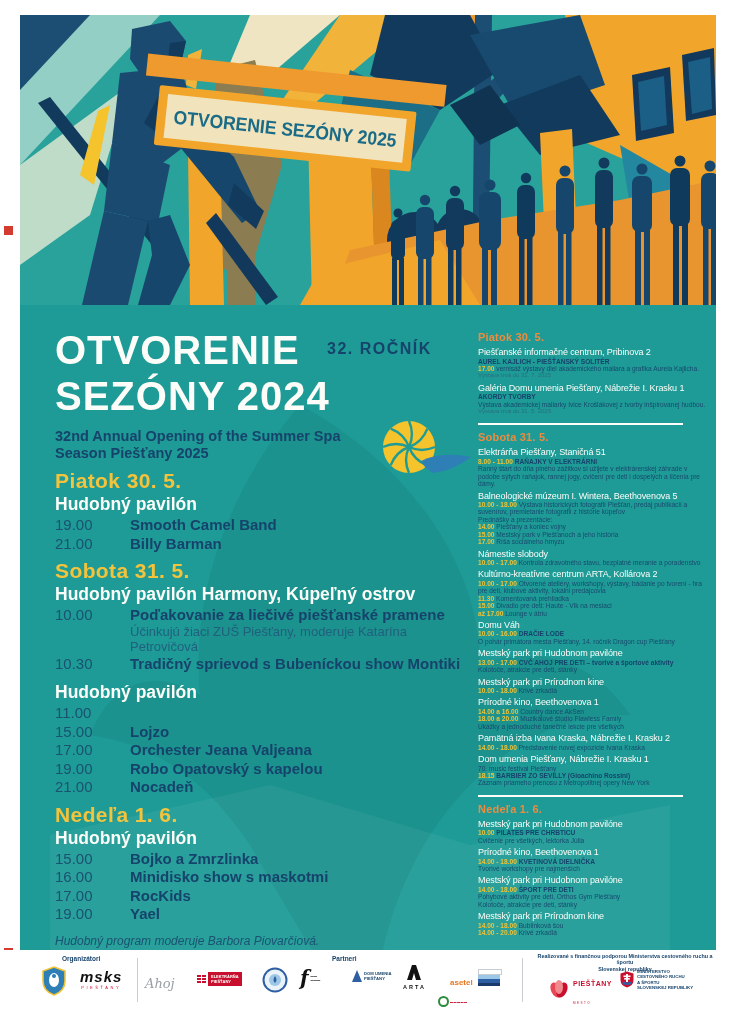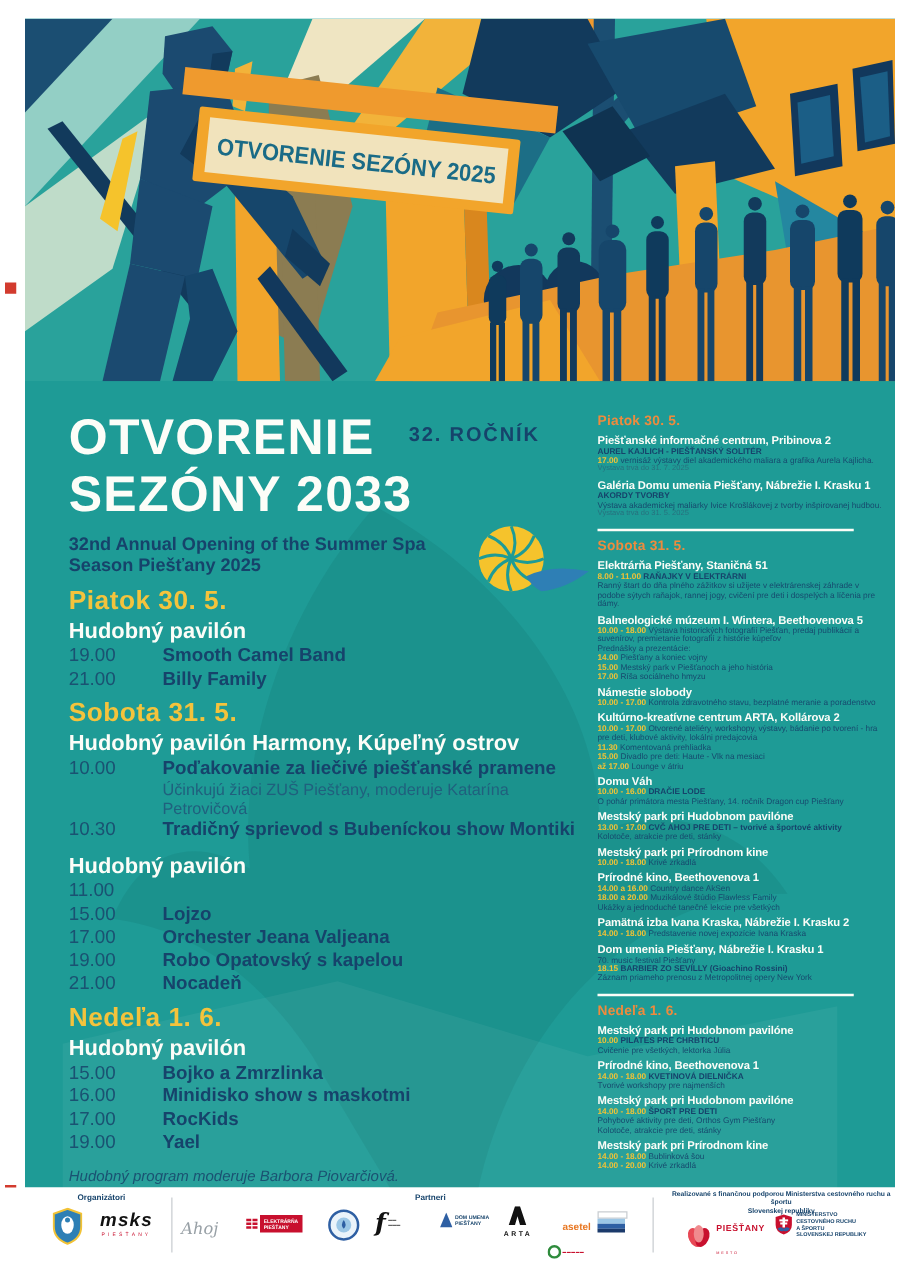--- a/index.html
+++ b/index.html
@@ -25,21 +25,21 @@
   .event-time{flex:none;width:55px;color:#1A5272;}
   .event-main{flex:1;}
   .event-title{font-weight:bold;color:#16436B;}
   .event-note{font-size:13px;line-height:15px;color:#20607E;}
   .footnote-italic{margin-top:11px;font-style:italic;font-size:12px;line-height:14px;color:#1A5272;}
   .footnote-bold{margin-top:2px;font-weight:bold;font-size:12.5px;color:#16436B;}
 
   
   .right-col{position:absolute;left:458px;top:20px;width:232px;}
   .side-day{font-size:11px;line-height:13px;font-weight:bold;color:#EE8B3D;margin-top:6px;letter-spacing:.2px;}
-  .side-venue{font-size:9px;line-height:10.5px;font-weight:bold;color:#FCFDF8;margin-top:3px;letter-spacing:-0.1px;}
+  .side-venue{font-size:9px;line-height:10.5px;font-weight:normal;color:#FCFDF8;margin-top:3px;letter-spacing:-0.1px;}
   .side-line{font-size:6.6px;line-height:7.4px;color:#174A6E;}
   .side-title{font-weight:bold;color:#16436B;}
   .side-small{font-size:6px;color:#27707E;}
   .side-time{color:#F2C235;font-weight:bold;}
   .side-divider{width:205px;height:2px;background:#FCFDF8;margin:8px 0 5px 0;}
 
   
   .footer{position:absolute;left:0;top:950px;width:736px;height:74px;background:#fff;}
   .f-label{position:absolute;top:5px;font-size:6.5px;color:#16436B;font-weight:bold;}
   .f-div{position:absolute;top:8px;width:1px;height:44px;background:#C9CDD1;}
@@ -209,21 +209,21 @@
 
     <div class="content">
       <svg class="watermark" width="620" height="600" viewBox="0 0 620 600">
         <path d="M250 40 C180 120 140 230 150 330 C100 300 60 320 40 370 C110 380 160 420 200 480 C240 550 260 580 270 600 L330 600 C340 540 370 470 420 420 C470 370 520 350 580 350 C540 290 480 280 430 300 C430 200 360 100 250 40 Z" fill="rgba(10,70,70,0.10)"></path>
         <polygon points="0,470 220,420 420,480 620,440 620,600 0,600" fill="rgba(255,255,255,0.05)"></polygon>
       </svg>
 
       <div class="left-col">
         <div class="title-block">
           <div class="title-line">OTVORENIE</div>
-          <div class="title-line">SEZÓNY 2033</div>
+          <div class="title-line">SEZÓNY 2024</div>
           <span class="edition">32. ROČNÍK</span>
           <svg class="sun-icon" width="92" height="58" viewBox="0 0 92 58">
             <circle cx="28" cy="28" r="26" fill="#F5C32C"></circle>
             <g stroke="#1E9B96" stroke-width="2.4" fill="none">
               <path d="M28 28 Q40.7 33.9 54 28"></path>
                 <path d="M28 28 Q32.8 41.2 46.4 46.4"></path>
               <path d="M28 28 Q22.1 40.7 28 54"></path>
                 <path d="M28 28 Q14.8 32.8 9.6 46.4"></path>
               <path d="M28 28 Q15.3 22.1 2 28"></path>
                 <path d="M28 28 Q23.2 14.8 9.6 9.6"></path>
@@ -242,21 +242,21 @@
             <div class="venue-name">Hudobný pavilón</div>
             <div class="event-row">
               <span class="event-time">19.00</span>
               <div class="event-main">
                 <div class="event-title">Smooth Camel Band</div>
               </div>
             </div>
             <div class="event-row">
               <span class="event-time">21.00</span>
               <div class="event-main">
-                <div class="event-title">Billy Family</div>
+                <div class="event-title">Billy Barman</div>
               </div>
             </div>
             <div class="day-heading">Sobota 31. 5.</div>
             <div class="venue-name">Hudobný pavilón Harmony, Kúpeľný ostrov</div>
             <div class="event-row">
               <span class="event-time">10.00</span>
               <div class="event-main">
                 <div class="event-title">Poďakovanie za liečivé piešťanské pramene</div>
                 <div class="event-note">Účinkujú žiaci ZUŠ Piešťany, moderuje Katarína Petrovičová</div>
               </div>

